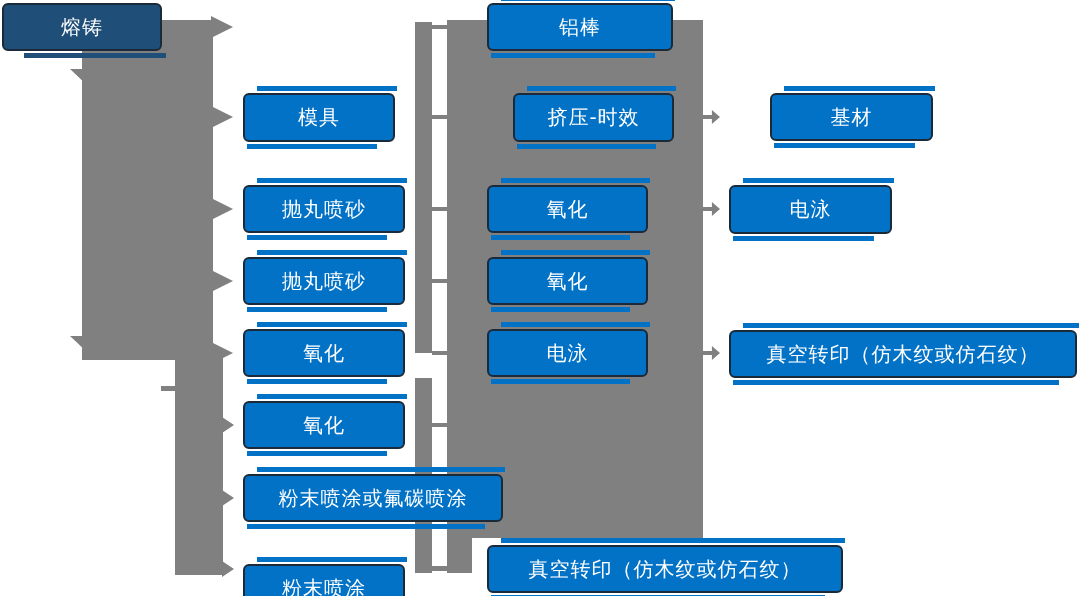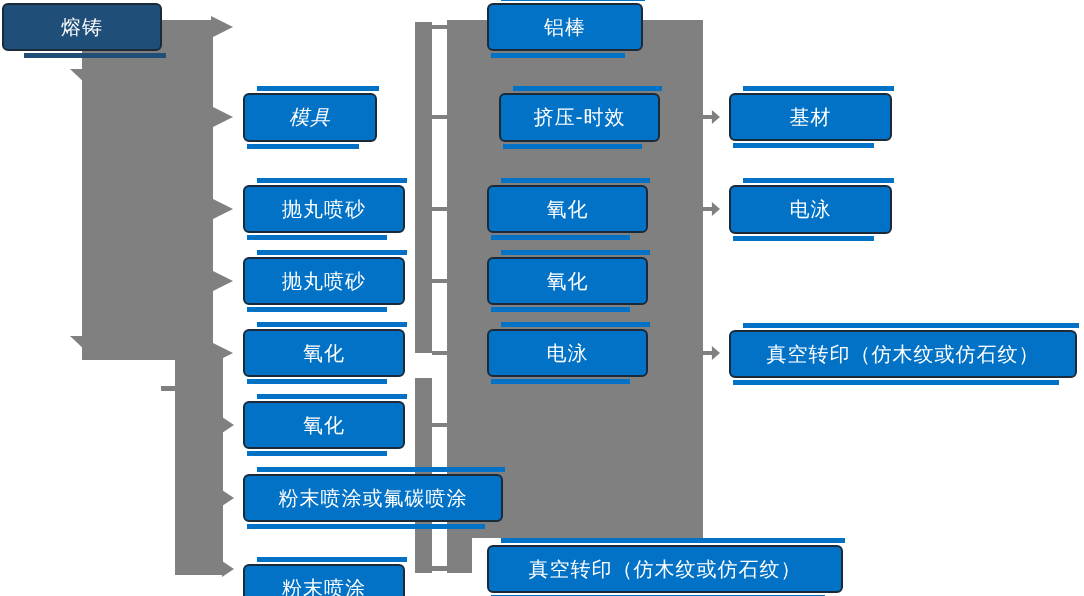--- a/index.html
+++ b/index.html
@@ -67,32 +67,32 @@
 
   <div class="tip-down" style="left:70px;top:69px;width:36px;height:17px;"></div>
   <div class="tip-down" style="left:70px;top:336px;width:36px;height:17px;"></div>
 
   <div class="arrow-small" style="left:702px;top:110px;width:18px;height:14px;"></div>
   <div class="arrow-small" style="left:702px;top:202px;width:18px;height:14px;"></div>
   <div class="arrow-small" style="left:702px;top:346px;width:18px;height:14px;"></div>
 
   <div class="node dark" style="left:2px;top:3px;width:160px;height:48px;">熔铸</div>
 
-  <div class="node light" style="left:243px;top:93px;width:134px;height:49px;font-style:italic;">模具</div>
+  <div class="node light" style="left:243px;top:93px;width:152px;height:49px;">模具</div>
   <div class="node light" style="left:243px;top:185px;width:162px;height:48px;">抛丸喷砂</div>
   <div class="node light" style="left:243px;top:257px;width:162px;height:48px;">抛丸喷砂</div>
   <div class="node light" style="left:243px;top:329px;width:162px;height:48px;">氧化</div>
   <div class="node light" style="left:243px;top:401px;width:162px;height:48px;">氧化</div>
   <div class="node light" style="left:243px;top:474px;width:260px;height:48px;">粉末喷涂或氟碳喷涂</div>
   <div class="node light" style="left:243px;top:564px;width:162px;height:48px;">粉末喷涂</div>
 
-  <div class="node light" style="left:487px;top:3px;width:156px;height:48px;font-family:Liberation Mono, monospace;">铝棒</div>
-  <div class="node light" style="left:499px;top:93px;width:161px;height:49px;">挤压-时效</div>
+  <div class="node light" style="left:487px;top:3px;width:186px;height:48px;font-family:Liberation Mono, monospace;">铝棒</div>
+  <div class="node light" style="left:513px;top:93px;width:161px;height:49px;">挤压-时效</div>
   <div class="node light" style="left:487px;top:185px;width:161px;height:48px;">氧化</div>
   <div class="node light" style="left:487px;top:257px;width:161px;height:48px;">氧化</div>
   <div class="node light" style="left:487px;top:329px;width:161px;height:48px;">电泳</div>
   <div class="node light" style="left:487px;top:545px;width:356px;height:48px;">真空转印（仿木纹或仿石纹）</div>
 
-  <div class="node light" style="left:729px;top:93px;width:163px;height:48px;">基材</div>
+  <div class="node light" style="left:770px;top:93px;width:163px;height:48px;">基材</div>
   <div class="node light" style="left:729px;top:185px;width:163px;height:49px;">电泳</div>
   <div class="node light" style="left:729px;top:330px;width:348px;height:48px;">真空转印（仿木纹或仿石纹）</div>
 
 </div>
 
 </body></html>

